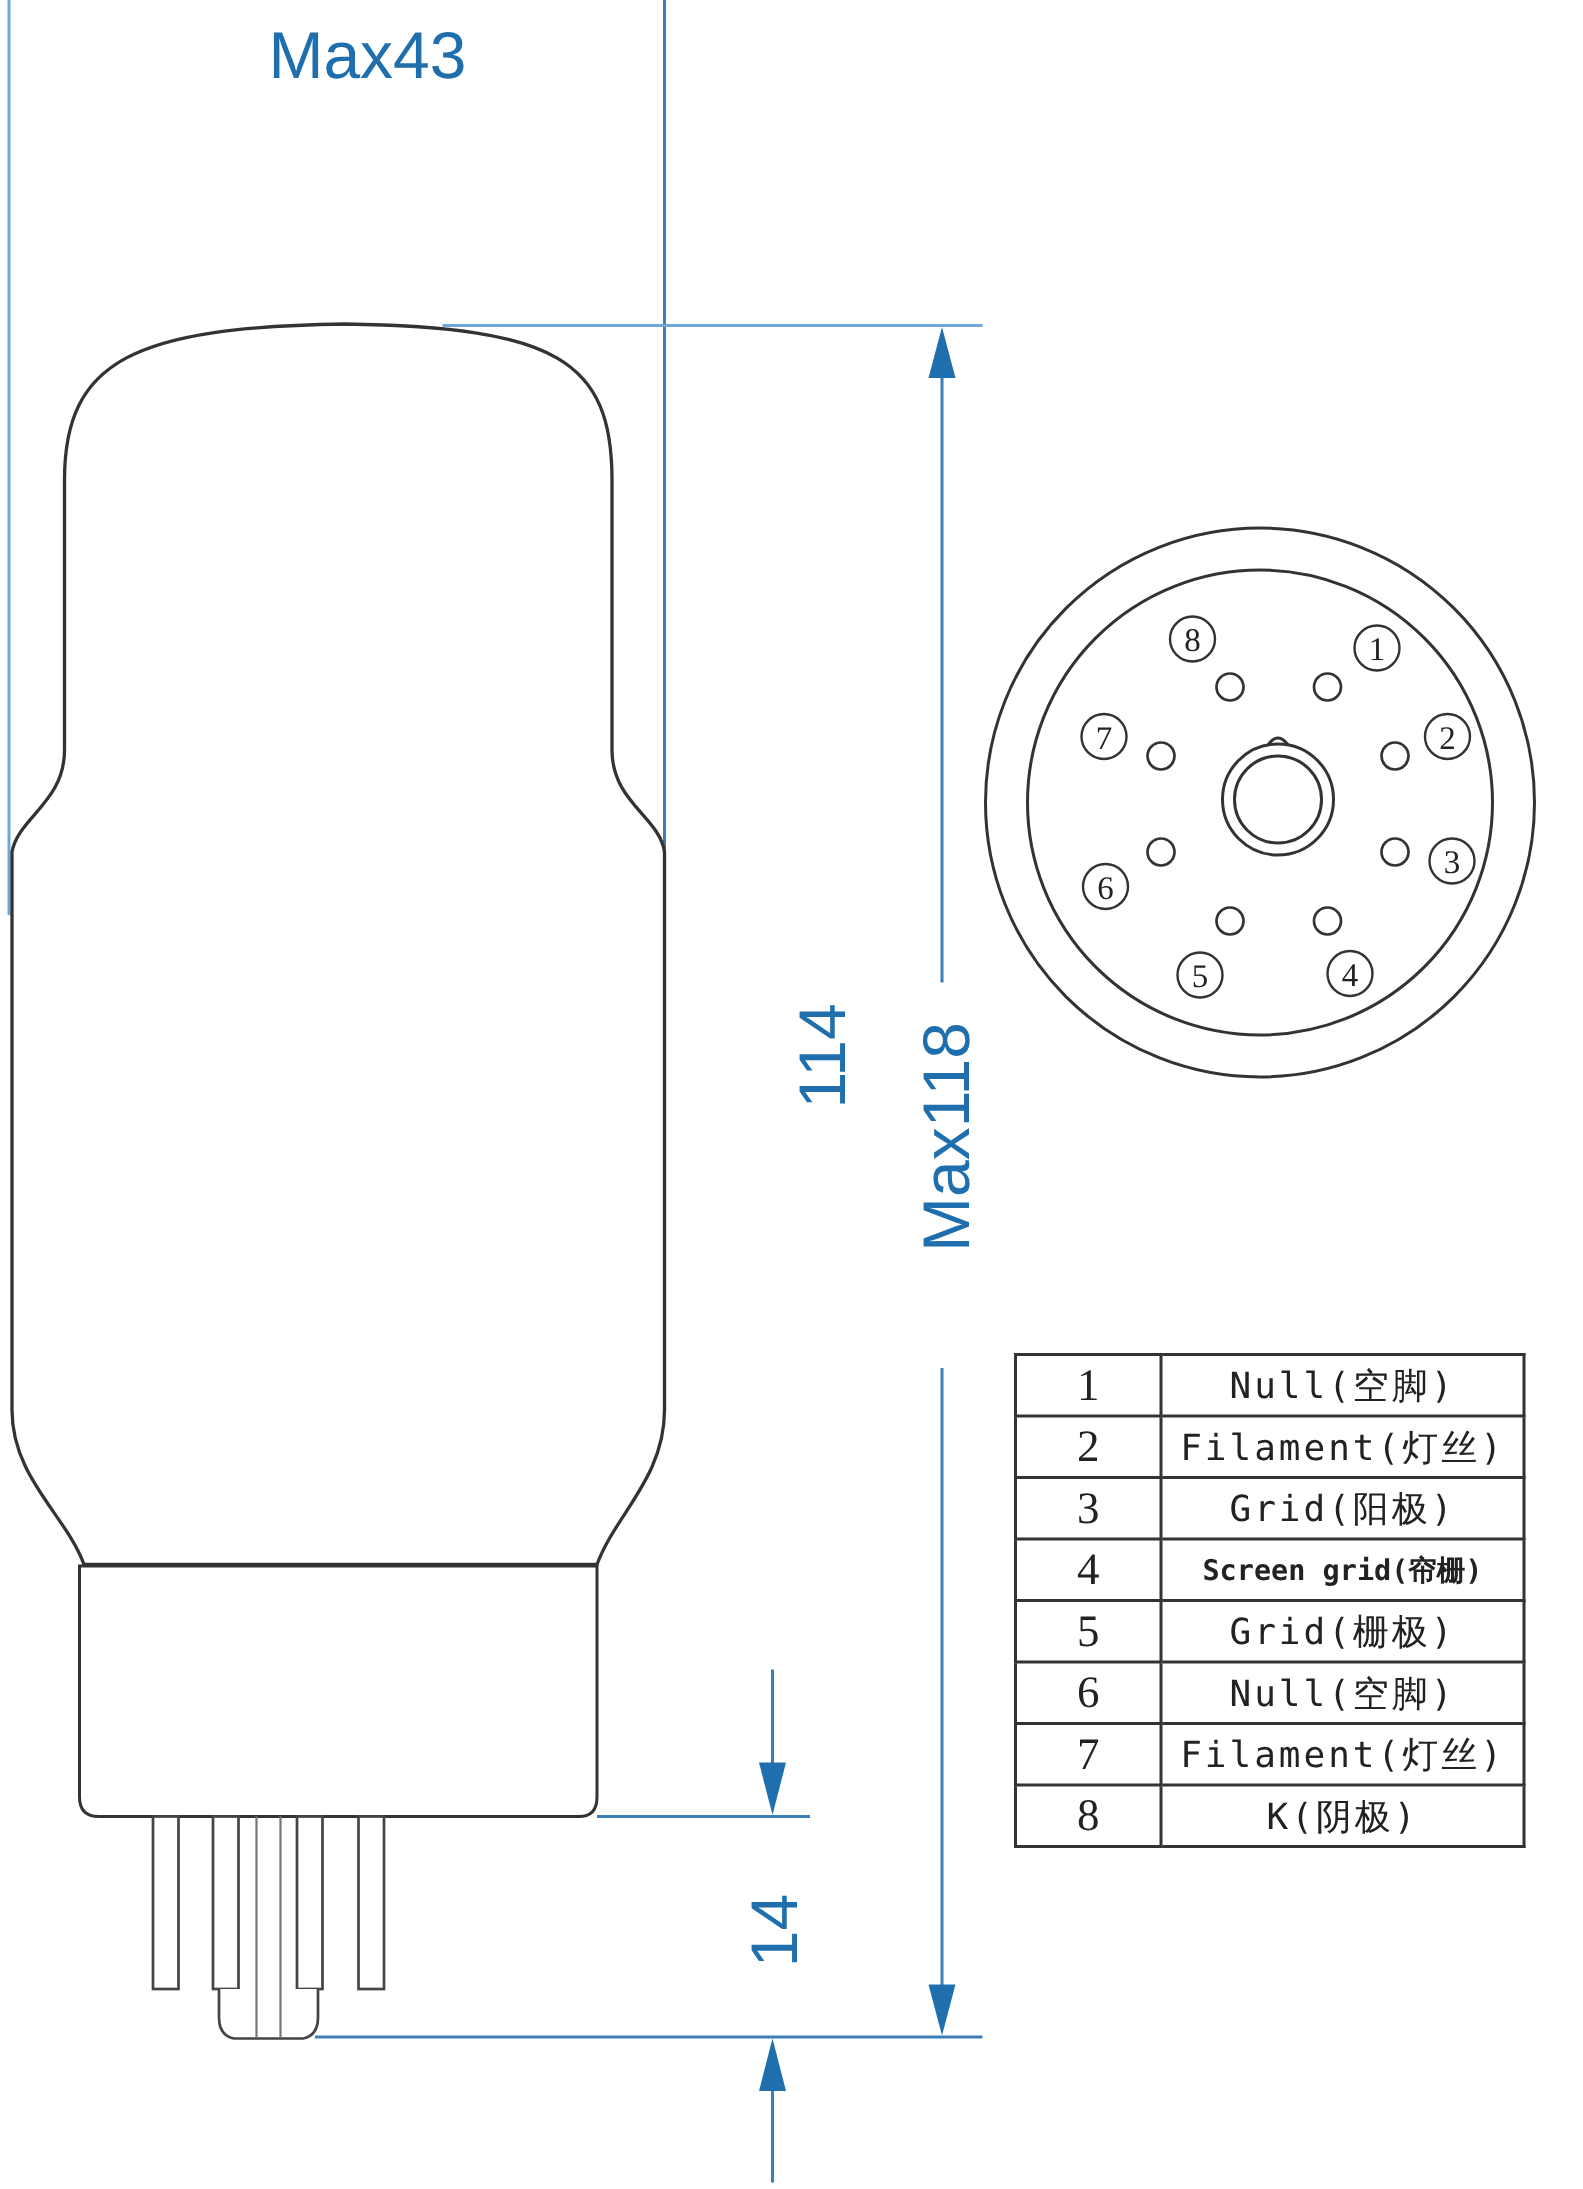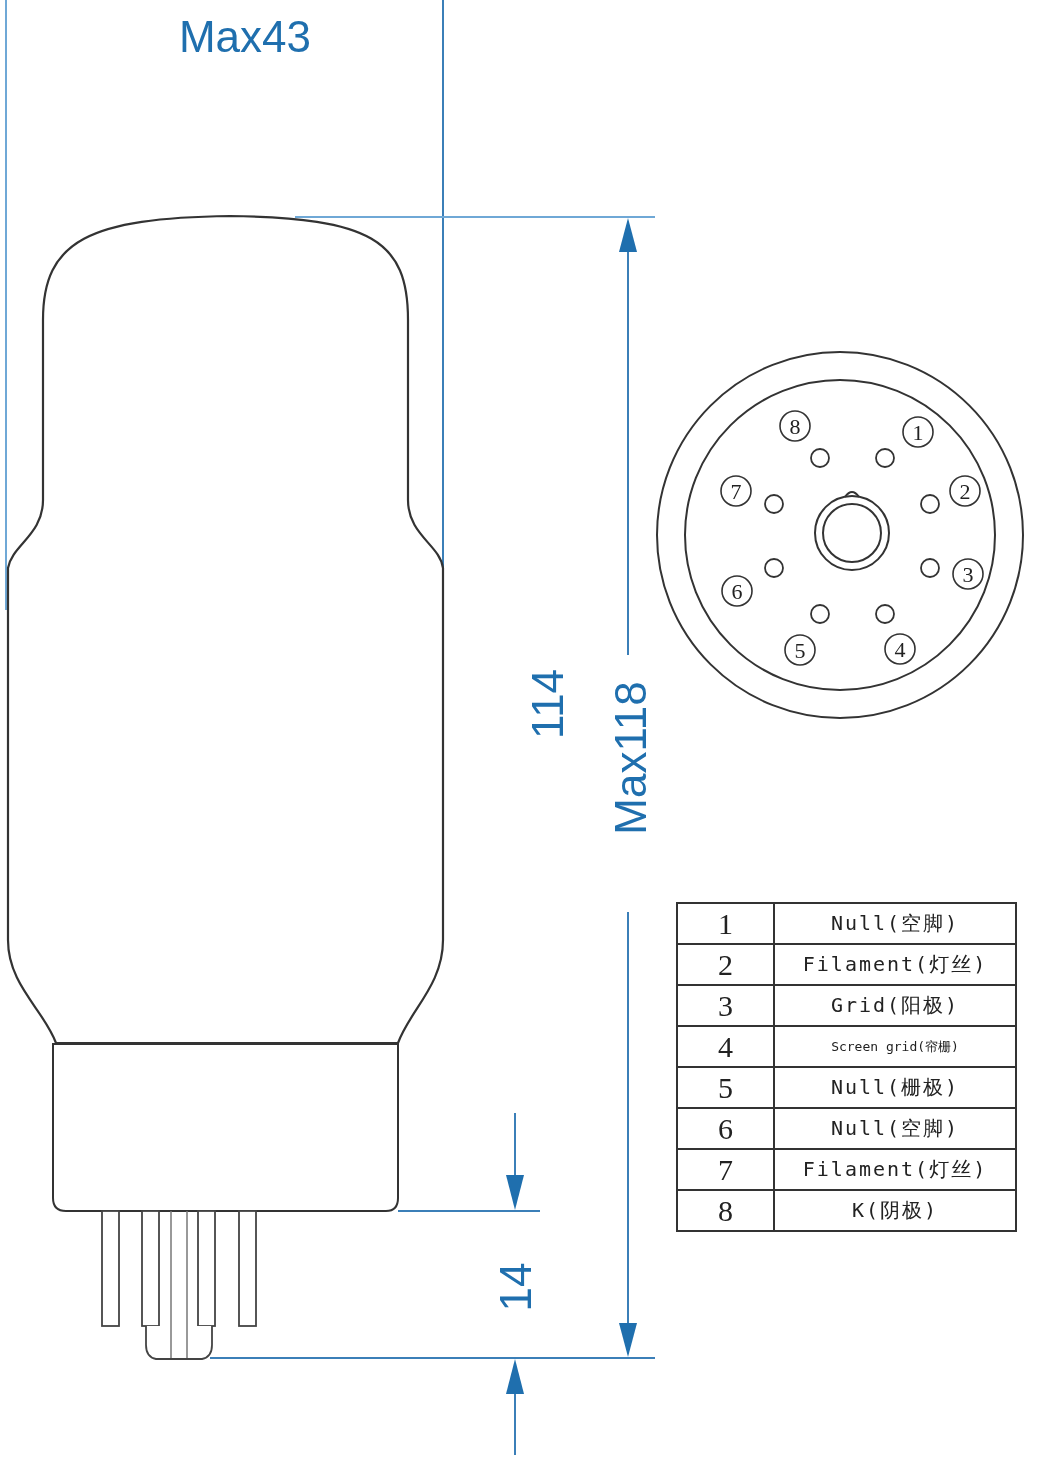--- a/index.html
+++ b/index.html
@@ -3,22 +3,22 @@
 <meta charset="utf-8">
 <style>
   html, body { margin: 0; padding: 0; background: #ffffff; }
   body { width: 1055px; height: 1459px; position: relative; overflow: hidden; font-family: "Liberation Sans", sans-serif; }
   svg.drawing { position: absolute; left: 0; top: 0; }
   .dim-text { font-family: "Liberation Sans", sans-serif; fill: #1f6fae; font-size: 44px; }
   .pin-num { font-family: "Liberation Serif", serif; font-size: 22px; fill: #222; }
   .pin-table { position: absolute; left: 676px; top: 902px; border-collapse: collapse; }
   .pin-table td { border: 2px solid #333; height: 39px; padding: 0; text-align: center; color: #222; }
   .pin-table td.num { width: 95px; font-family: "Liberation Serif", serif; font-size: 30px; }
-  .pin-table td.func { width: 240px; font-family: "DejaVu Sans Mono", monospace; font-size: 20px; letter-spacing: 2px; white-space: nowrap; }
-  .pin-table tr.wide td.func { letter-spacing: 0px; font-size: 13px; }
+  .pin-table td.func { width: 240px; font-family: "DejaVu Sans Mono", monospace; font-size: 24px; letter-spacing: 2px; white-space: nowrap; }
+  .pin-table tr.wide td.func { letter-spacing: 0px; font-size: 19px; font-weight: bold; }
 </style>
 </head>
 <body>
 
 <svg class="drawing" width="1055" height="1459" viewBox="0 0 1055 1459" xmlns="http://www.w3.org/2000/svg">
 
   <g>
     <line x1="6" y1="0" x2="6" y2="610" stroke="#6fa8d6" stroke-width="2"></line>
     <line x1="443" y1="0" x2="443" y2="645" stroke="#3b7fb8" stroke-width="2"></line>
     <text class="dim-text" x="245" y="52" text-anchor="middle">Max43</text>
@@ -133,21 +133,21 @@
     <tr>
       <td class="num">3</td>
       <td class="func">Grid(阳极)</td>
     </tr>
     <tr class="wide">
       <td class="num">4</td>
       <td class="func">Screen grid(帘栅)</td>
     </tr>
     <tr>
       <td class="num">5</td>
-      <td class="func">Null(栅极)</td>
+      <td class="func">Grid(栅极)</td>
     </tr>
     <tr>
       <td class="num">6</td>
       <td class="func">Null(空脚)</td>
     </tr>
     <tr>
       <td class="num">7</td>
       <td class="func">Filament(灯丝)</td>
     </tr>
     <tr>

